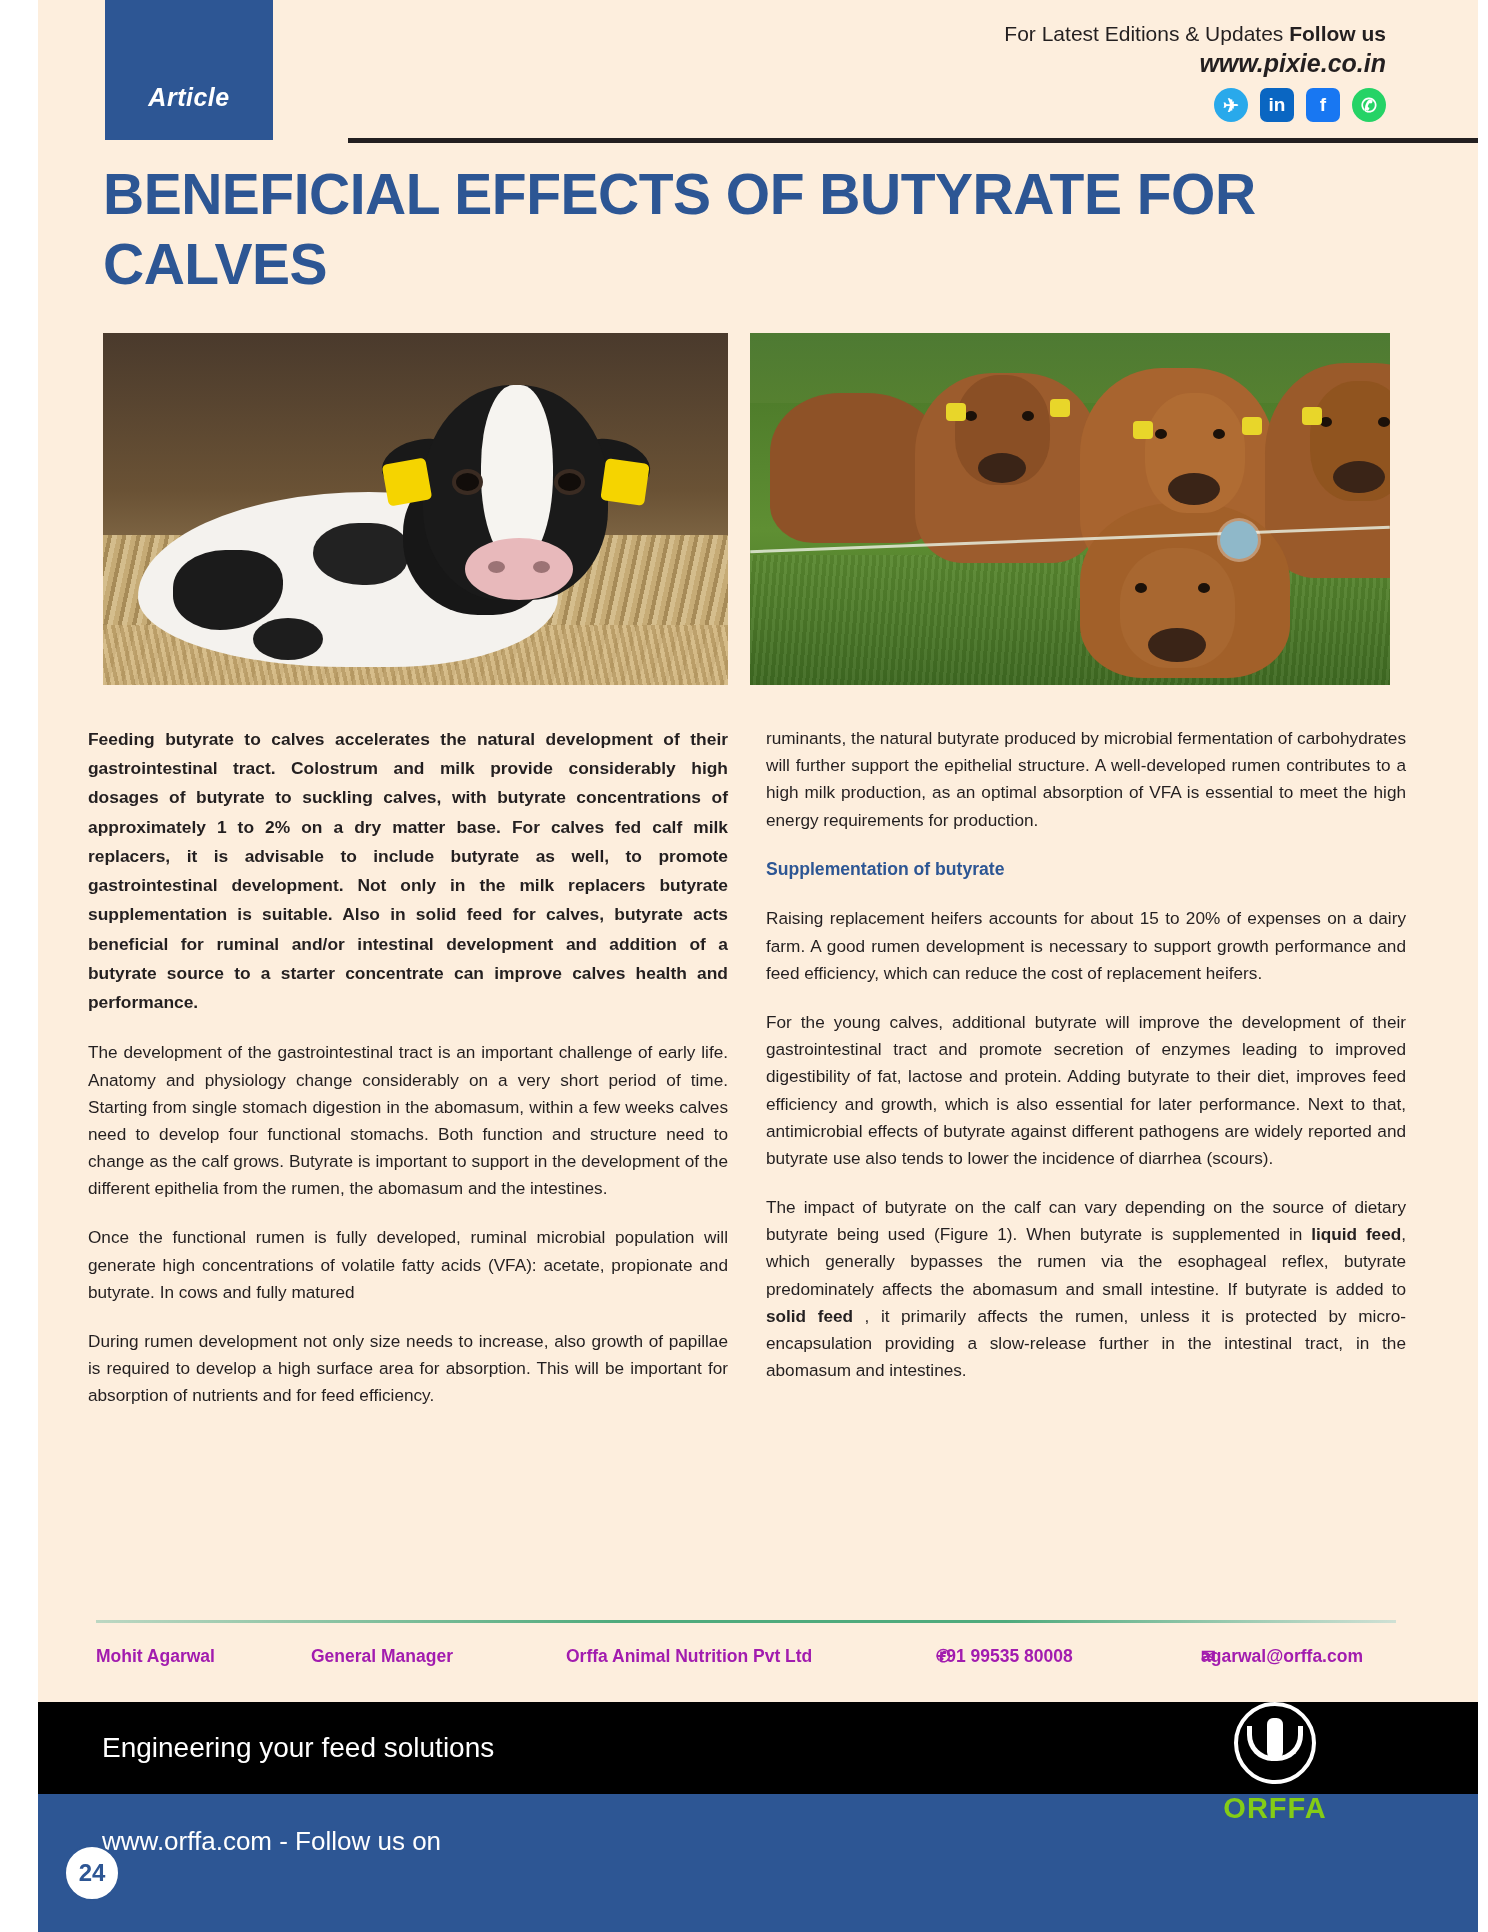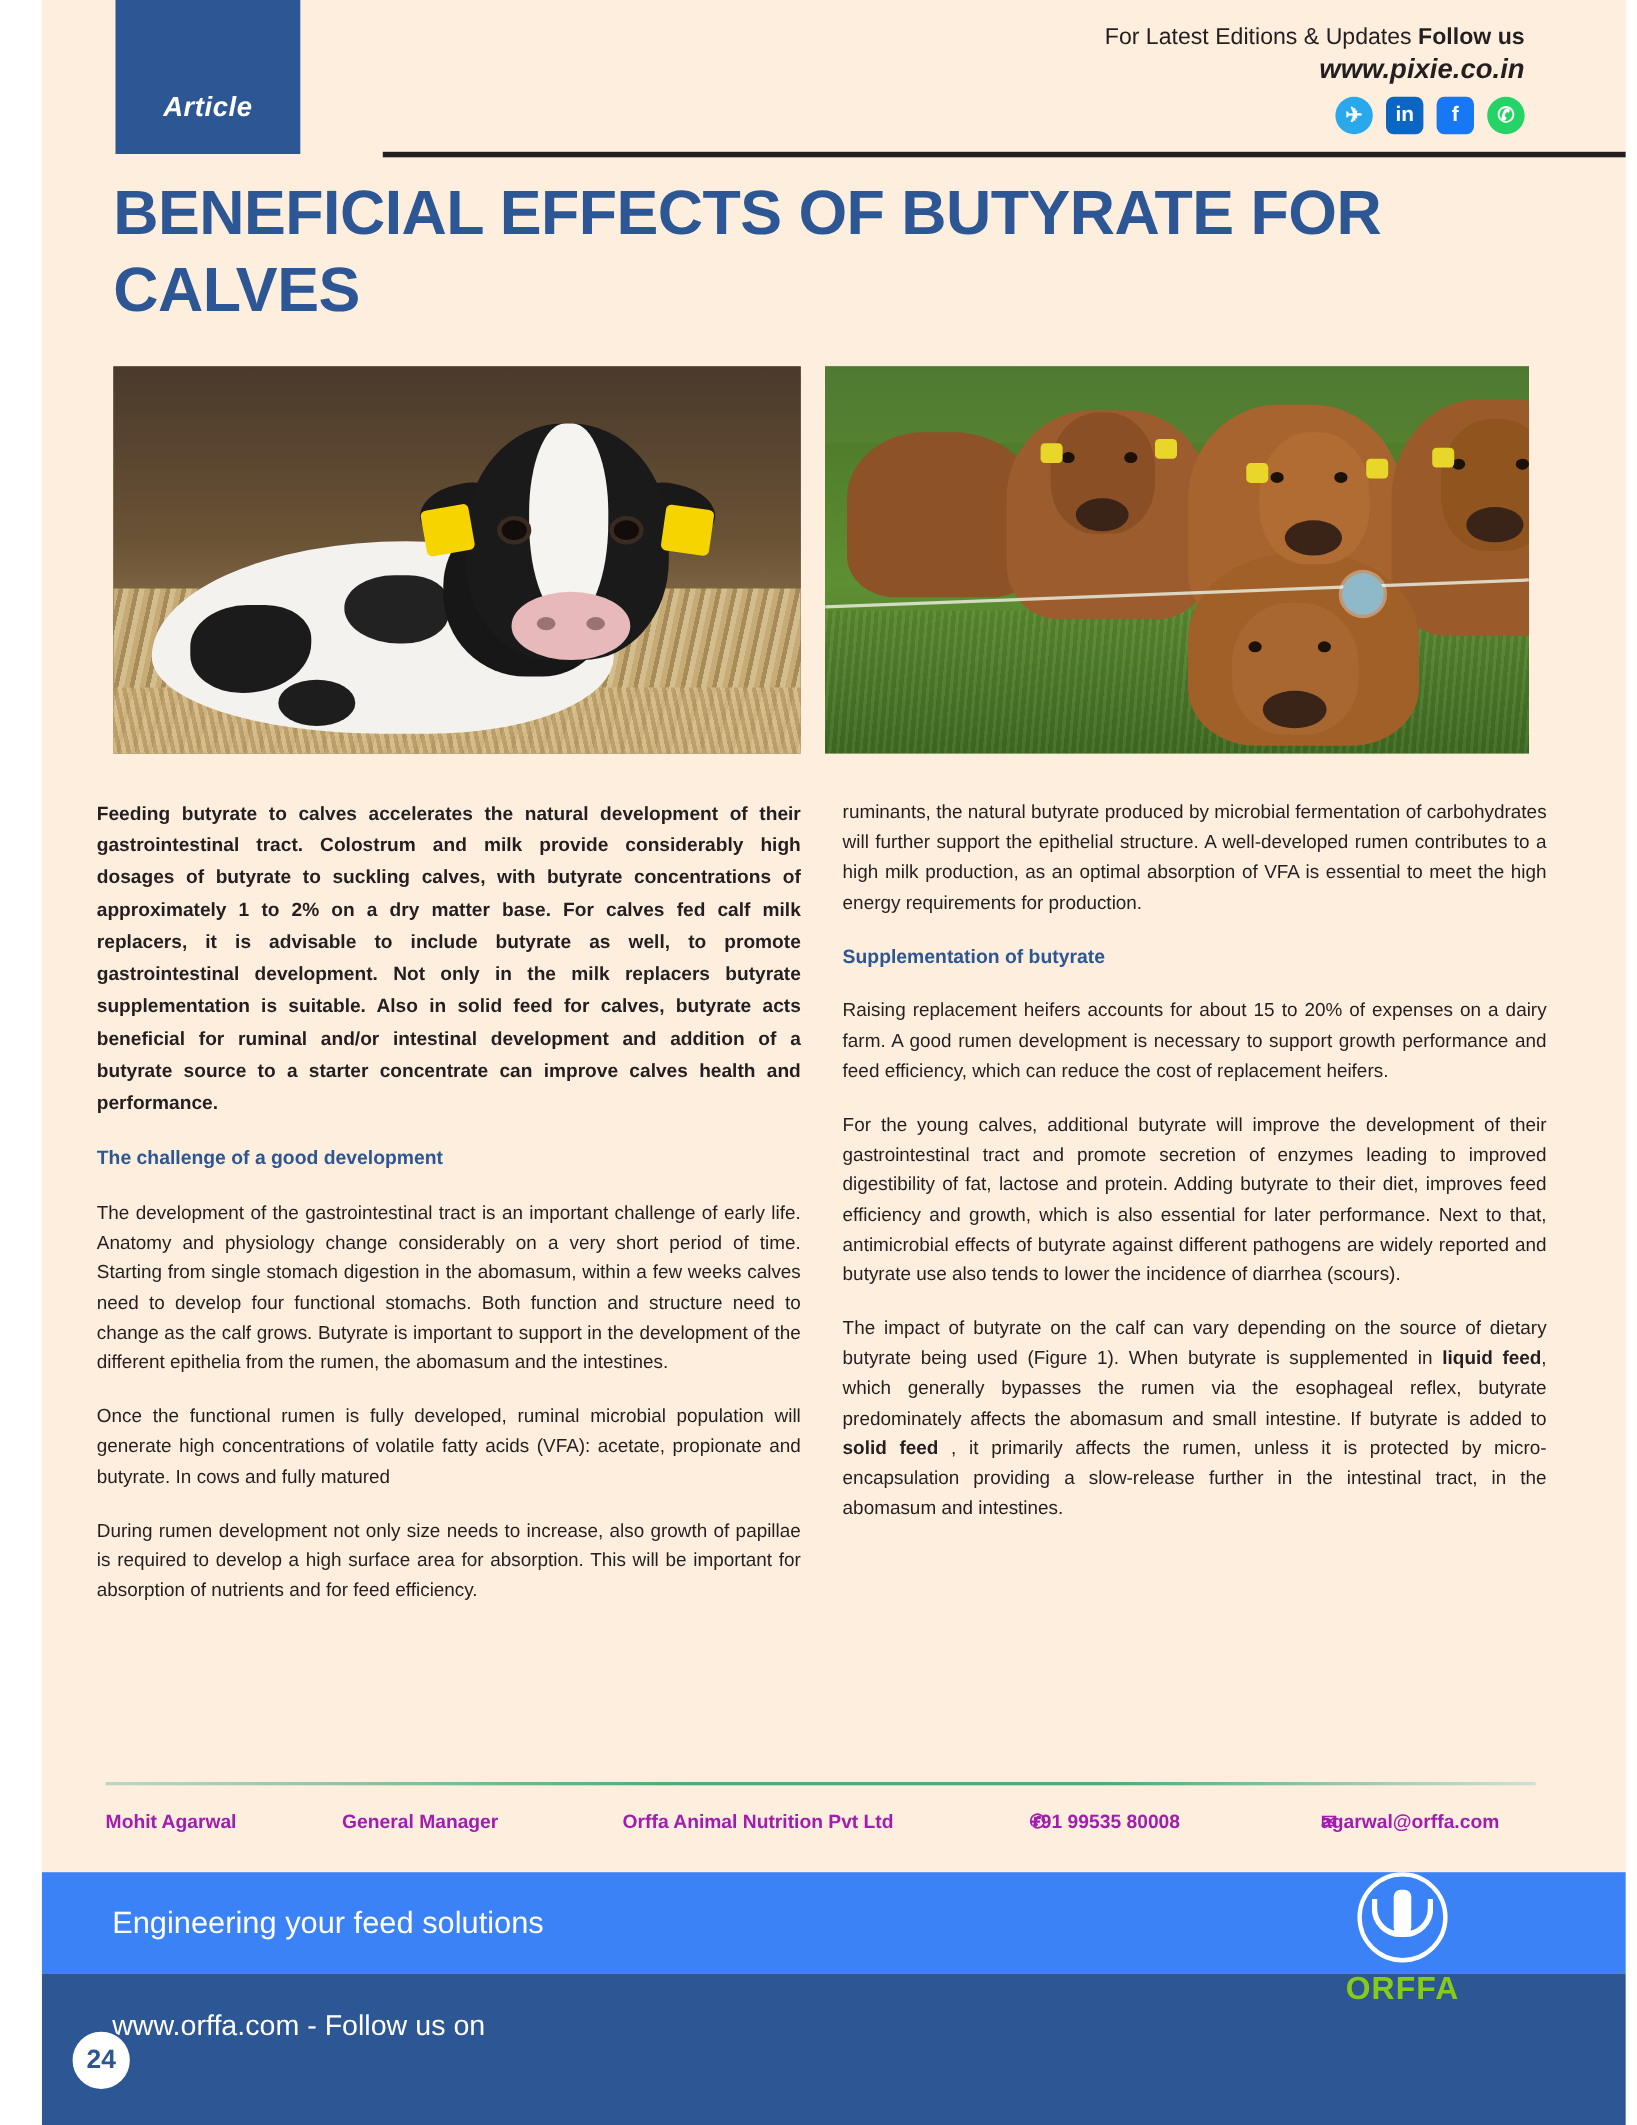--- a/index.html
+++ b/index.html
@@ -221,21 +221,21 @@
   .a-role { left: 215px; }
   .a-org  { left: 470px; }
   .a-phone{ left: 840px; }
   .a-mail { left: 1105px; }
 
   
   .green-band {
     position: absolute;
     left: 38px; top: 1702px;
     width: 1440px; height: 92px;
-    background: #3b82f6;
+    background: #000000;
   }
   .green-band .slogan {
     position: absolute;
     left: 64px; top: 30px;
     color: #ffffff;
     font-size: 28px;
   }
   
   .blue-band {
     position: absolute;
@@ -387,21 +387,20 @@
     <div class="tagy" style="left:300px; top:66px;"></div>
     <div class="tagy" style="left:383px; top:88px;"></div>
     <div class="tagy" style="left:492px; top:84px;"></div>
     <div class="tagy" style="left:552px; top:74px;"></div>
     <div class="r-wire"></div>
     <div class="r-insul"></div>
   </div>
 
   <div class="col col-left">
     <p class="lead">Feeding butyrate to calves accelerates the natural development of their gastrointestinal tract. Colostrum and milk provide considerably high dosages of butyrate to suckling calves, with butyrate concentrations of approximately 1 to 2% on a dry matter base. For calves fed calf milk replacers, it is advisable to include butyrate as well, to promote gastrointestinal development. Not only in the milk replacers butyrate supplementation is suitable. Also in solid feed for calves, butyrate acts beneficial for ruminal and/or intestinal development and addition of a butyrate source to a starter concentrate can improve calves health and performance.</p>
-    <p class="subhead">The challenge of a good development</p>
     <p>The development of the gastrointestinal tract is an important challenge of early life. Anatomy and physiology change considerably on a very short period of time. Starting from single stomach digestion in the abomasum, within a few weeks calves need to develop four functional stomachs. Both function and structure need to change as the calf grows. Butyrate is important to support in the development of the different epithelia from the rumen, the abomasum and the intestines.</p>
     <p>Once the functional rumen is fully developed, ruminal microbial population will generate high concentrations of volatile fatty acids (VFA): acetate, propionate and butyrate. In cows and fully matured</p>
     <p>During rumen development not only size needs to increase, also growth of papillae is required to develop a high surface area for absorption. This will be important for absorption of nutrients and for feed efficiency.</p>
   </div>
 
   <div class="col col-right">
     <p>ruminants, the natural butyrate produced by microbial fermentation of carbohydrates will further support the epithelial structure. A well-developed rumen contributes to a high milk production, as an optimal absorption of VFA is essential to meet the high energy requirements for production.</p>
     <p class="subhead">Supplementation of butyrate</p>
     <p>Raising replacement heifers accounts for about 15 to 20% of expenses on a dairy farm. A good rumen development is necessary to support growth performance and feed efficiency, which can reduce the cost of replacement heifers.</p>
     <p>For the young calves, additional butyrate will improve the development of their gastrointestinal tract and promote secretion of enzymes leading to improved digestibility of fat, lactose and protein.  Adding butyrate to their diet, improves feed efficiency and growth, which is also essential for later performance. Next to that, antimicrobial effects of butyrate against different pathogens are widely reported and butyrate use also tends to lower the incidence of diarrhea (scours).</p>

